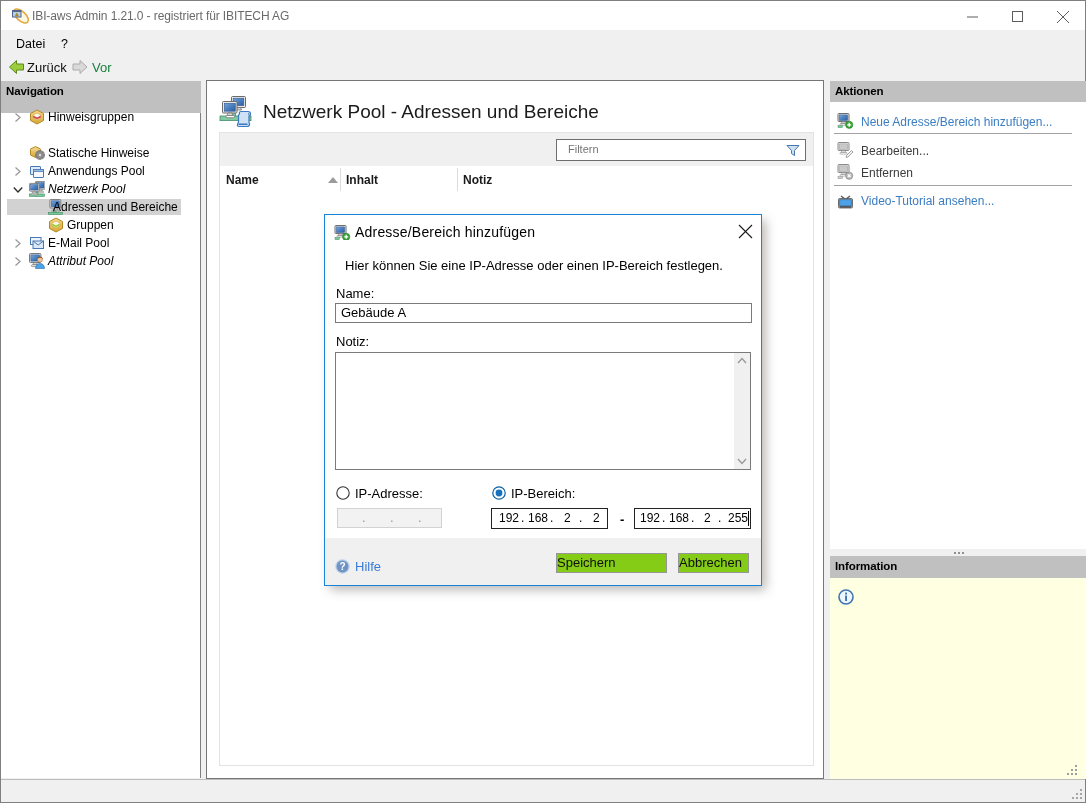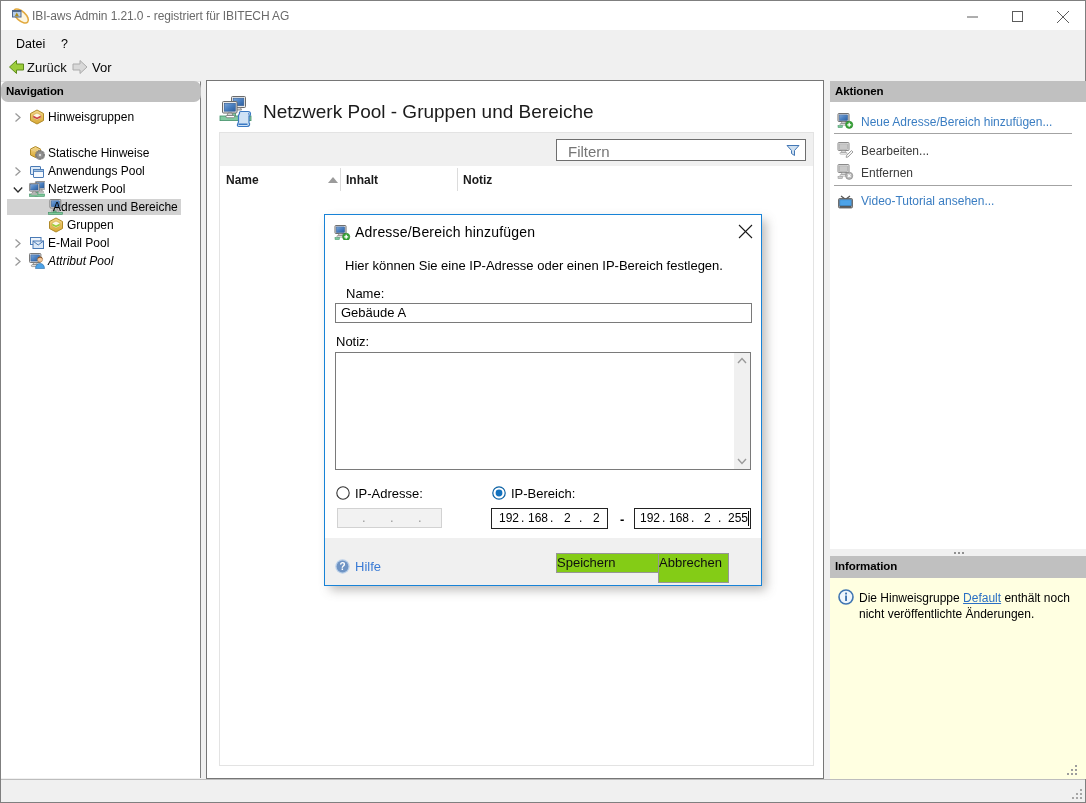--- a/index.html
+++ b/index.html
@@ -174,24 +174,24 @@
   </div>
 
   <div id="toolbar"></div>
   <svg class="abs" style="left:7px;top:58px" width="17" height="16" viewBox="0 0 17 16">
     <path d="M1.5 8 L8.5 1.5 L8.5 5 L15.5 5 L15.5 11 L8.5 11 L8.5 14.5 Z" fill="#9ccd3c" stroke="#5d8a1a" stroke-width="1"></path>
   </svg>
   <div class="abs" style="left:26px;top:59px;font-size:13px;color:#101010;">Zurück</div>
   <svg class="abs" style="left:70px;top:58px" width="18" height="16" viewBox="0 0 18 16">
     <path d="M16 8 L9 1.5 L9 5 L2 5 L2 11 L9 11 L9 14.5 Z" fill="#d9d9d9" stroke="#ababab" stroke-width="1"></path>
   </svg>
-  <div class="abs" style="left:91px;top:59px;font-size:13px;color:#000000;">Vor</div>
+  <div class="abs" style="left:91px;top:59px;font-size:13px;color:#15803d;">Vor</div>
 
   <div id="navpanel"></div>
-  <div class="panelhdr" style="left:0;top:80px;width:200px;height:21px;border-radius:7px;">Navigation</div>
+  <div class="panelhdr" style="left:0;top:80px;width:200px;height:32px;">Navigation</div>
   <div id="tree" class="abs" style="left:0;top:102px;width:180px;height:676px;overflow:hidden;">
 
     <div class="abs" style="left:6px;top:96px;width:194px;height:16px;background:#d2d2d2;"></div>
 
     <div class="trow" style="top:5px;">
       <svg class="abs" style="left:13px;top:5px" width="8" height="9" viewBox="0 0 8 9">
           <path d="M1.5 0.5 L6 4.5 L1.5 8.5" fill="none" stroke="#9a9a9a" stroke-width="1.3"></path>
         </svg>
       <svg class="abs" style="left:28px;top:1px" width="16" height="16" viewBox="0 0 16 16">
           <use href="#i-goldbox-r"></use>
@@ -213,21 +213,21 @@
         </svg>
       <span class="lbl" style="left:47px;">Anwendungs Pool</span>
     </div>
     <div class="trow" style="top:77px;">
       <svg class="abs" style="left:12px;top:6px" width="10" height="8" viewBox="0 0 10 8">
           <path d="M0.8 1.5 L5 6 L9.2 1.5" fill="none" stroke="#2b2b2b" stroke-width="1.3"></path>
         </svg>
       <svg class="abs" style="left:28px;top:1px" width="16" height="16" viewBox="0 0 16 16">
           <use href="#i-netzwerk"></use>
         </svg>
-      <span class="lbl" style="left:47px;">Netzwerk Pool</span>
+      <span class="lbl" style="left:47px;font-style:italic;">Netzwerk Pool</span>
     </div>
     <div class="trow" style="top:95px;">
       <svg class="abs" style="left:47px;top:1px" width="16" height="16" viewBox="0 0 16 16">
           <use href="#i-monitor1"></use>
         </svg>
       <span class="lbl" style="left:52px;">Adressen und Bereiche</span>
     </div>
     <div class="trow" style="top:113px;">
       <svg class="abs" style="left:47px;top:1px" width="16" height="16" viewBox="0 0 16 16">
           <use href="#i-goldbox-g"></use>
@@ -248,21 +248,21 @@
           <path d="M1.5 0.5 L6 4.5 L1.5 8.5" fill="none" stroke="#9a9a9a" stroke-width="1.3"></path>
         </svg>
       <svg class="abs" style="left:28px;top:1px" width="16" height="16" viewBox="0 0 16 16">
           <use href="#i-attribut"></use>
         </svg>
       <span class="lbl" style="left:47px;font-style:italic;">Attribut Pool</span>
     </div>
   </div>
 
   <div id="centerpanel"></div>
-  <div class="abs" style="left:262px;top:100px;font-size:19px;color:#1b1b1b;">Netzwerk Pool - Gruppen und Bereiche</div>
+  <div class="abs" style="left:262px;top:100px;font-size:19px;color:#1b1b1b;">Netzwerk Pool - Adressen und Bereiche</div>
   <svg class="abs" style="left:218px;top:94px" width="33" height="33" viewBox="0 0 33 33" id="bigicon">
     <g>
       <rect x="12.5" y="1.5" width="14" height="11" rx="1" fill="#e9e9e9" stroke="#6b6b6b"></rect>
       <rect x="14.2" y="3.2" width="10.6" height="7.4" fill="url(#g-screen)" stroke="#2f5a93" stroke-width="0.6"></rect>
       <path d="M17.5 12.5 L21.5 12.5 L22.5 15 L16.5 15 Z" fill="#d5d5d5" stroke="#6b6b6b" stroke-width="0.7"></path>
     </g>
     <rect x="12" y="13" width="4.4" height="9" fill="#82c9a0" stroke="#44906a" stroke-width="0.8"></rect>
     <rect x="1" y="21" width="31" height="4.6" fill="#82c9a0" stroke="#44906a" stroke-width="0.8"></rect>
     <g>
       <rect x="3.5" y="6.5" width="14.5" height="11.5" rx="1" fill="#e9e9e9" stroke="#6b6b6b"></rect>
@@ -273,21 +273,21 @@
     <g>
       <path d="M20.5 18.5 Q20 16.5 22 16.5 L29 16.5 Q31.5 16.5 31.5 19 Q31.5 21 30 21.3 L30 28 Q31 28.5 30.5 30 Q30 31.5 28 31.5 L20 31.5 Q18 31.5 18.5 29.5 L19.5 27 L19.5 20.5 Z" fill="#cfe2f5" stroke="#3a78c2" stroke-width="1.2"></path>
       <path d="M29 18.5 Q30 18.5 30 19.5 L30 20.5" fill="none" stroke="#3a78c2" stroke-width="1"></path>
       <path d="M19.5 28.5 L28.5 28.5 L28.5 30 L19.5 30 Z" fill="#3a78c2"></path>
     </g>
   </svg>
 
   <div class="abs" style="left:218px;top:131px;width:595px;height:634px;border:1px solid #e3e3e3;background:#fff;">
     <div class="abs" style="left:0;top:0;width:593px;height:33px;background:#f0f0f0;"></div>
     <div class="abs" style="left:336px;top:6px;width:250px;height:22px;border:1px solid #6e6e6e;background:#fff;">
-      <span style="position:absolute;left:11px;top:3px;color:#757575;font-size:15px;">Filtern</span>
+      <span style="position:absolute;left:11px;top:3px;color:#757575;font-size:11px;">Filtern</span>
       <svg style="position:absolute;right:5px;top:4px" width="14" height="13" viewBox="0 0 14 13">
         <path d="M1 1.5 L13 1.5 L8.5 6.5 L8.5 11.5 L5.5 9.5 L5.5 6.5 Z" fill="#cfe0f0" stroke="#4377b5" stroke-width="1"></path>
       </svg>
     </div>
 
     <div class="abs" style="left:6px;top:40px;font-weight:bold;font-size:12px;color:#1a1a1a;">Name</div>
     <div class="abs" style="left:126px;top:40px;font-weight:bold;font-size:12px;color:#1a1a1a;">Inhalt</div>
     <div class="abs" style="left:243px;top:40px;font-weight:bold;font-size:12px;color:#1a1a1a;">Notiz</div>
     <svg class="abs" style="left:107px;top:43px" width="12" height="8" viewBox="0 0 12 8">
         <path d="M6 1 L11 7 L1 7 Z" fill="#9b9b9b"></path>
@@ -320,21 +320,20 @@
   </div>
   <div class="abs" style="left:829px;top:548px;width:256px;height:7px;background:#f0f0f0;"></div>
   <div class="abs" style="left:953px;top:551px;width:2px;height:2px;background:#909090;box-shadow:4px 0 #909090, 8px 0 #909090;"></div>
   <div class="panelhdr" style="left:829px;top:555px;width:256px;height:32px;">Information</div>
   <div class="abs" style="left:829px;top:577px;width:256px;height:201px;background:#ffffe1;">
     <svg style="position:absolute;left:8px;top:11px" width="16" height="16" viewBox="0 0 16 16">
       <circle cx="8" cy="8" r="7" fill="#eef6fc" stroke="#3f75b1" stroke-width="1.6"></circle>
       <rect x="7.1" y="6.5" width="1.9" height="5.5" fill="#3f75b1"></rect>
       <rect x="7.1" y="3.6" width="1.9" height="1.9" fill="#3f75b1"></rect>
     </svg>
-    <div style="position:absolute;left:29px;top:12px;font-size:12px;line-height:16px;color:#000;">Die Hinweisgruppe <span style="color:#2a6fc4;text-decoration:underline;">Default</span> enthält noch<br>nicht veröffentlichte Änderungen.</div>
     <svg style="position:absolute;left:236px;top:186px" width="13" height="13" viewBox="0 0 13 13">
       <g fill="#9d9d9d">
           <rect x="9" y="1" width="2" height="2"></rect>
           <rect x="5" y="5" width="2" height="2"></rect>
           <rect x="9" y="5" width="2" height="2"></rect>
           <rect x="1" y="9" width="2" height="2"></rect>
           <rect x="5" y="9" width="2" height="2"></rect>
           <rect x="9" y="9" width="2" height="2"></rect>
         </g>
     </svg>
@@ -357,21 +356,21 @@
 
     <svg class="abs" style="left:9px;top:10px" width="17" height="15" viewBox="0 0 17 15">
         <use href="#i-monplus"></use>
       </svg>
     <div class="abs" style="left:30px;top:9px;font-size:14px;letter-spacing:0.2px;">Adresse/Bereich hinzufügen</div>
     <svg class="abs" style="left:413px;top:9px" width="15" height="15" viewBox="0 0 15 15">
       <line x1="1" y1="1" x2="14" y2="14" stroke="#1a1a1a" stroke-width="1.1"></line>
       <line x1="14" y1="1" x2="1" y2="14" stroke="#1a1a1a" stroke-width="1.1"></line>
     </svg>
     <div class="dlbl" style="left:20px;top:43px;">Hier können Sie eine IP-Adresse oder einen IP-Bereich festlegen.</div>
-    <div class="dlbl" style="left:21px;top:71px;text-align:right;">Name:</div>
+    <div class="dlbl" style="left:11px;top:71px;text-align:right;">Name:</div>
     <div class="dinput" style="left:10px;top:88px;width:417px;height:20px;line-height:18px;padding-left:5px;">Gebäude A</div>
     <div class="dlbl" style="left:11px;top:119px;">Notiz:</div>
     <div class="dinput" style="left:10px;top:137px;width:416px;height:118px;"></div>
 
     <div class="abs" style="left:409px;top:138px;width:16px;height:116px;background:#f0f0f0;">
       <svg style="position:absolute;left:3px;top:4px" width="10" height="7" viewBox="0 0 10 7">
           <path d="M1 6 L5 1.5 L9 6" fill="none" stroke="#9a9a9a" stroke-width="1.4"></path>
         </svg>
       <svg style="position:absolute;left:3px;bottom:4px" width="10" height="7" viewBox="0 0 10 7">
           <path d="M1 1 L5 5.5 L9 1" fill="none" stroke="#9a9a9a" stroke-width="1.4"></path>
@@ -415,16 +414,16 @@
     </div>
 
     <div class="abs" style="left:0;top:323px;width:436px;height:47px;background:#f0f0f0;"></div>
     <svg class="abs" style="left:10px;top:344px" width="15" height="15" viewBox="0 0 15 15">
       <circle cx="7.5" cy="7.5" r="7.2" fill="#b9cfe8"></circle>
       <circle cx="7.5" cy="7.5" r="5.9" fill="#6f94c4"></circle>
       <text x="7.5" y="11.2" font-size="10" font-weight="bold" fill="#ffffff" text-anchor="middle" font-family="Liberation Sans">?</text>
     </svg>
     <div class="abs" style="left:30px;top:344px;font-size:13px;color:#3a7bd5;">Hilfe</div>
     <div class="btn" style="left:231px;top:338px;width:111px;height:20px;line-height:18px;">Speichern</div>
-    <div class="btn" style="left:333px;top:338px;width:71px;height:30px;line-height:18px;">Abbrechen</div>
+    <div class="btn" style="left:353px;top:338px;width:71px;height:20px;line-height:18px;">Abbrechen</div>
   </div>
 
 </div>
 
 </body></html>

